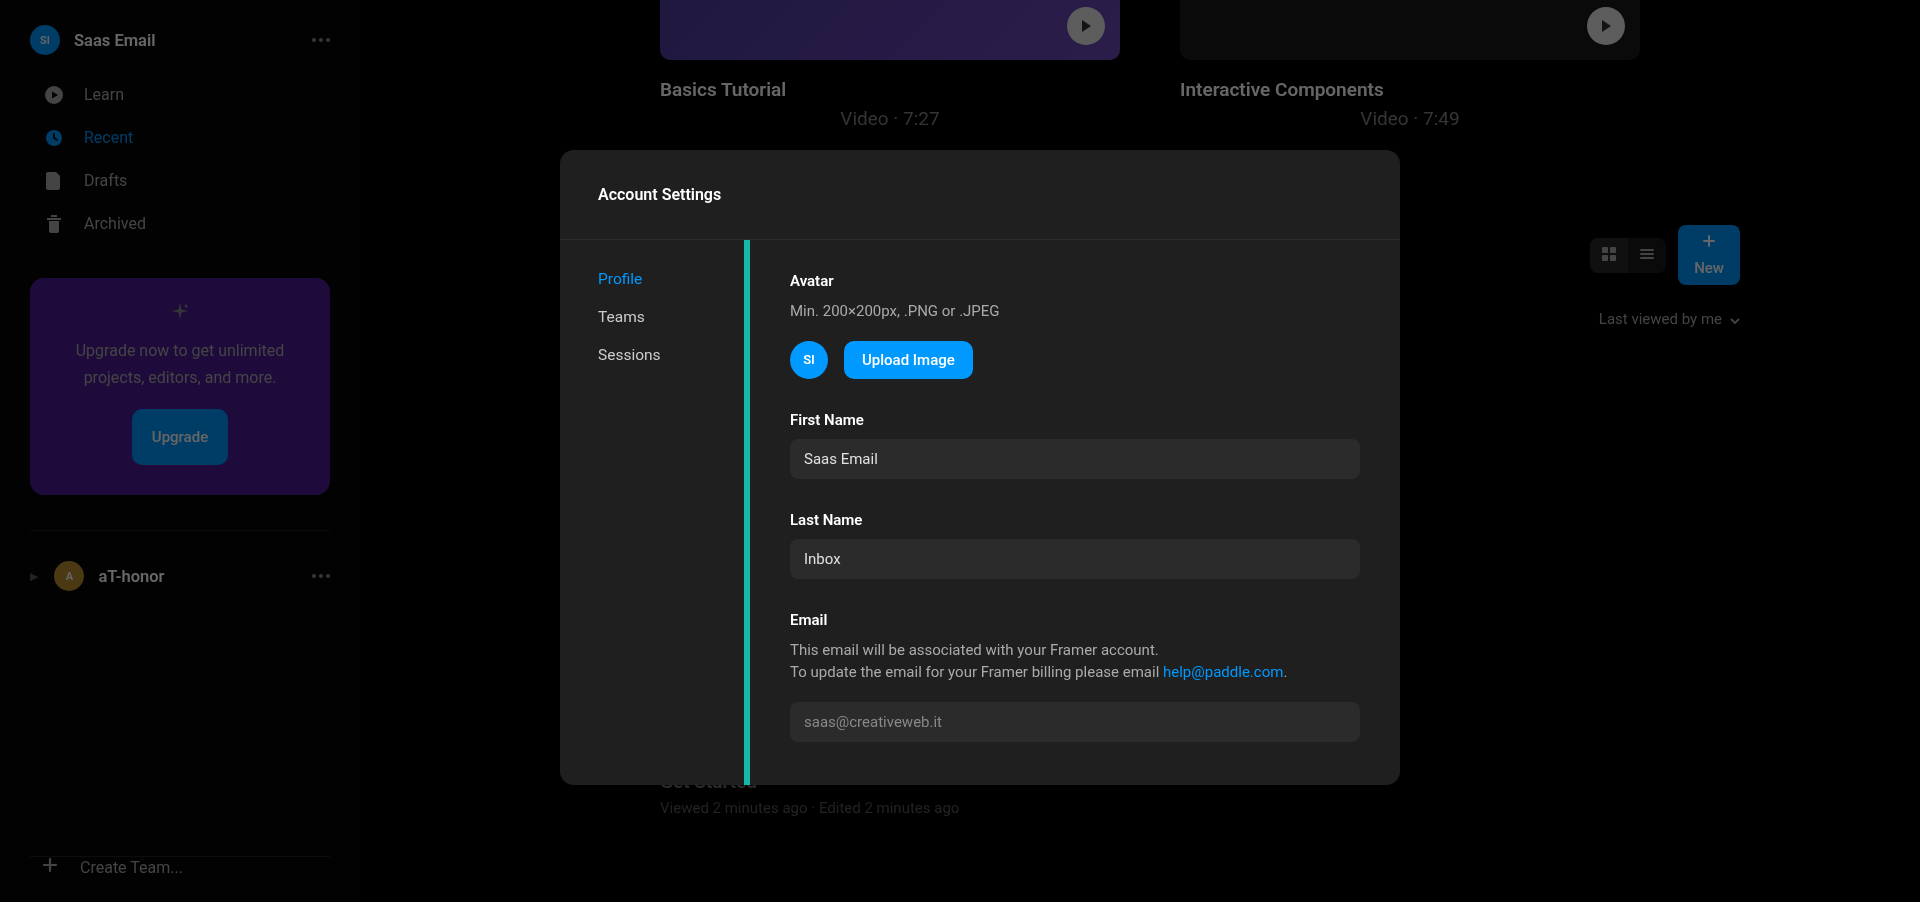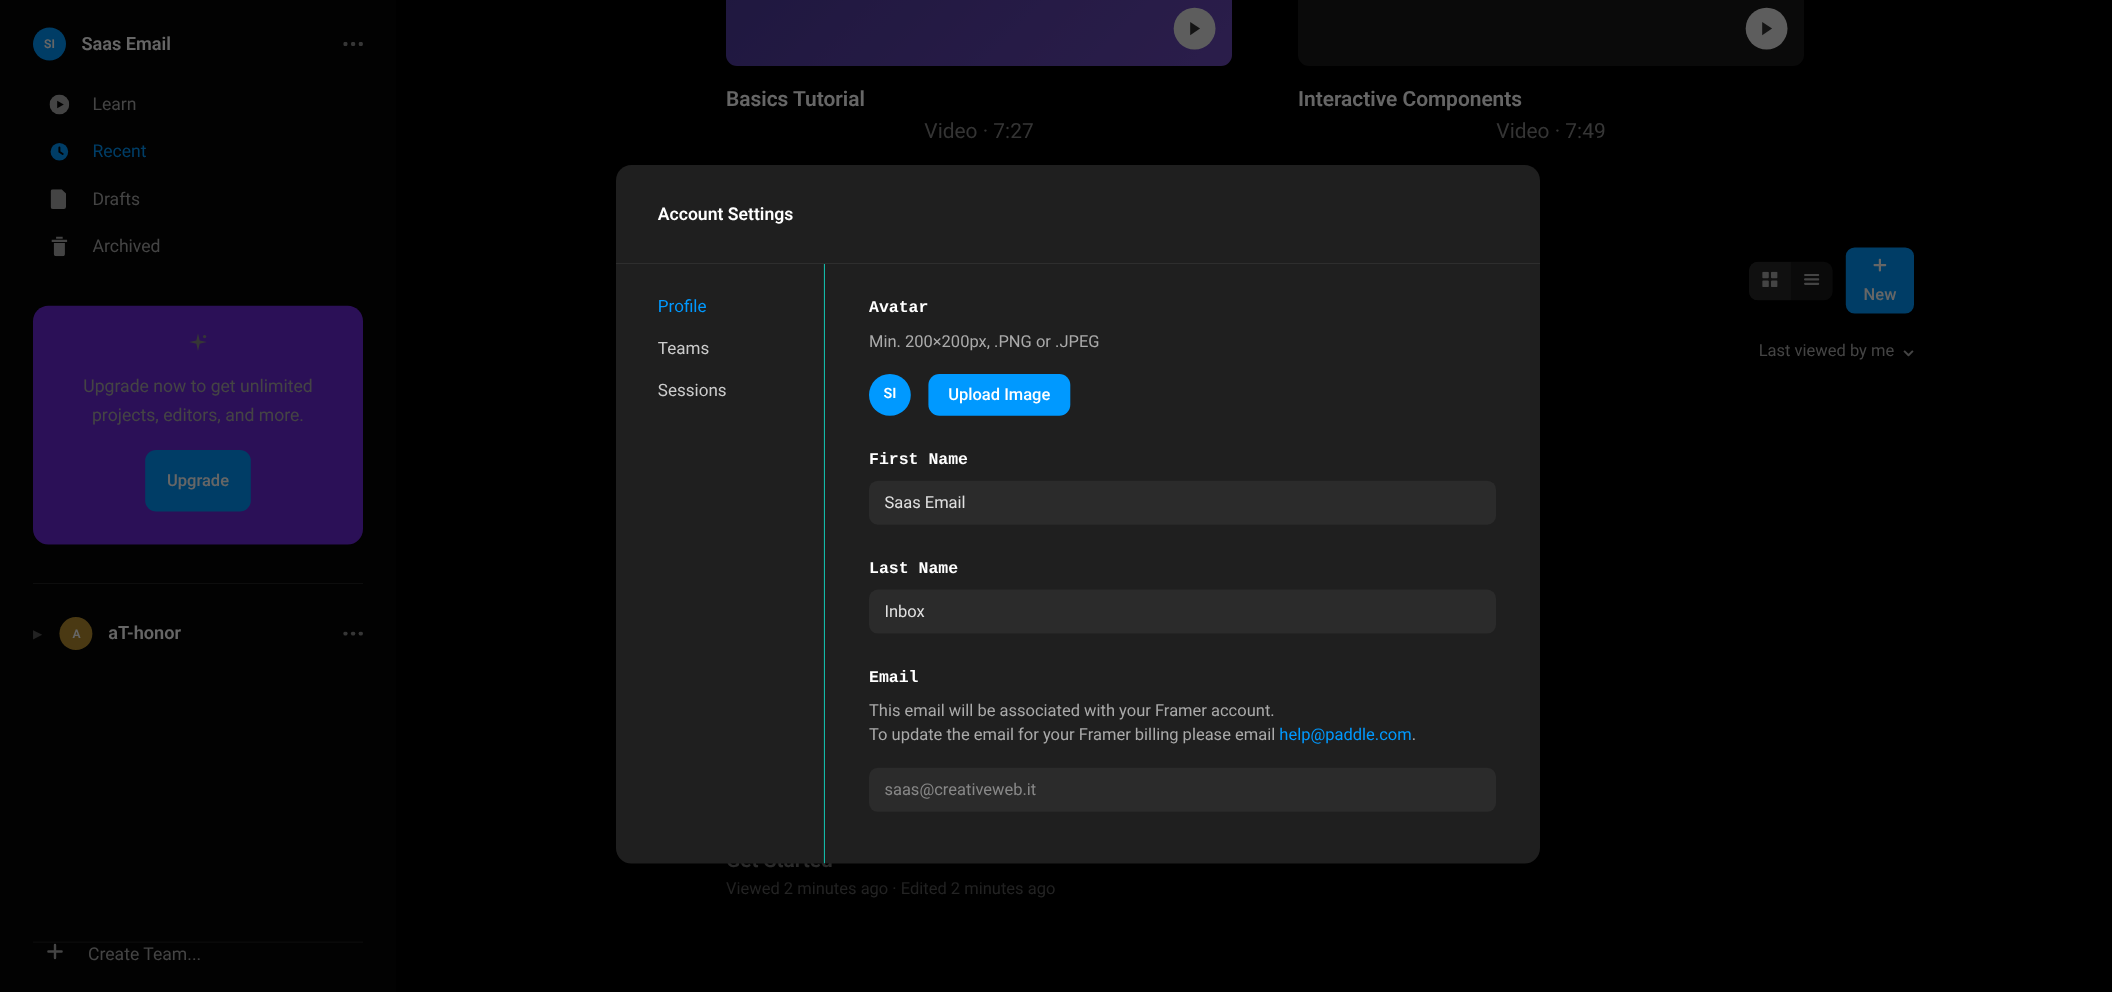--- a/index.html
+++ b/index.html
@@ -91,21 +91,21 @@
       color: #0099ff;
     }
     .nav-item .icon-wrap {
       width: 20px;
       display: flex;
       justify-content: center;
     }
     
     .upgrade-box {
       margin-top: 45px;
-      background: #6d28d9;
+      background: #4c1d95;
       border-radius: 14px;
       padding: 25px 20px 30px 20px;
       text-align: center;
     }
     .upgrade-box .sparkle {
       color: #888;
       font-size: 16px;
       margin-bottom: 12px;
     }
     .upgrade-box p {
@@ -307,21 +307,21 @@
       font-size: 16px;
       font-weight: 600;
       color: #fff;
     }
     .modal-body {
       display: flex;
       min-height: 545px;
     }
     .modal-nav {
       width: 190px;
-      border-right: 1px solid #14b8a6;
+      border-right: 6px solid #14b8a6;
       padding: 30px 38px;
     }
     .modal-nav-item {
       font-size: 15.5px;
       color: #ccc;
       margin-bottom: 20px;
       cursor: pointer;
     }
     .modal-nav-item.active {
       color: #0099ff;
@@ -332,21 +332,20 @@
     }
     .field-group {
       margin-bottom: 32px;
     }
     .field-label {
       font-size: 15px;
       font-weight: 600;
       color: #fff;
       display: block;
       margin-bottom: 10px;
-      font-family: Liberation Mono, monospace;
     }
     .field-sub {
       font-size: 15px;
       color: #aaa;
       margin-bottom: 18px;
       line-height: 1.5;
     }
     .field-sub a { color: #0099ff; text-decoration: none; }
     .avatar-row {
       display: flex;

